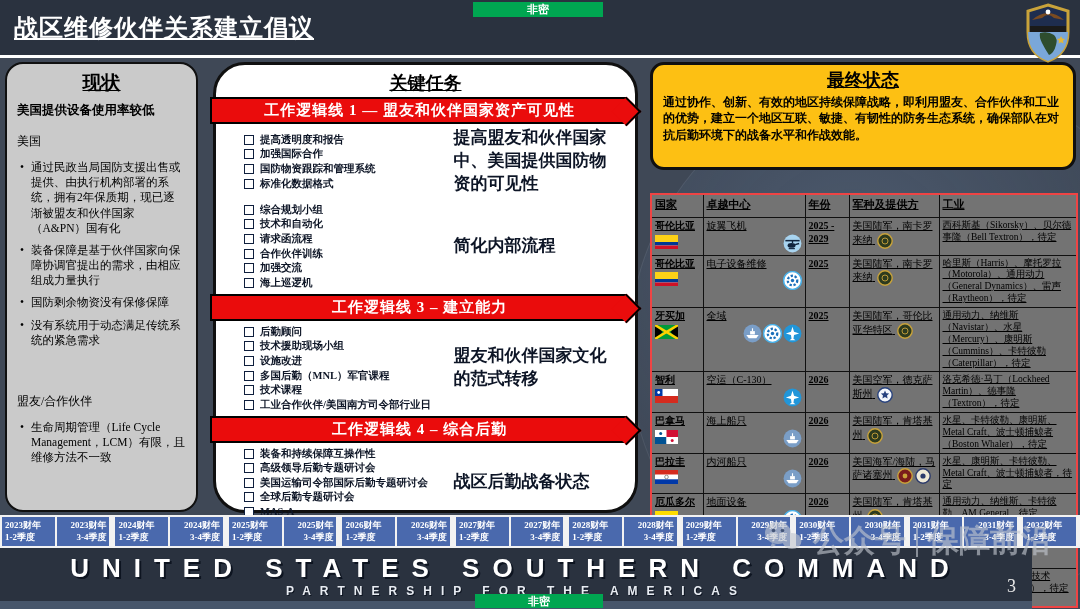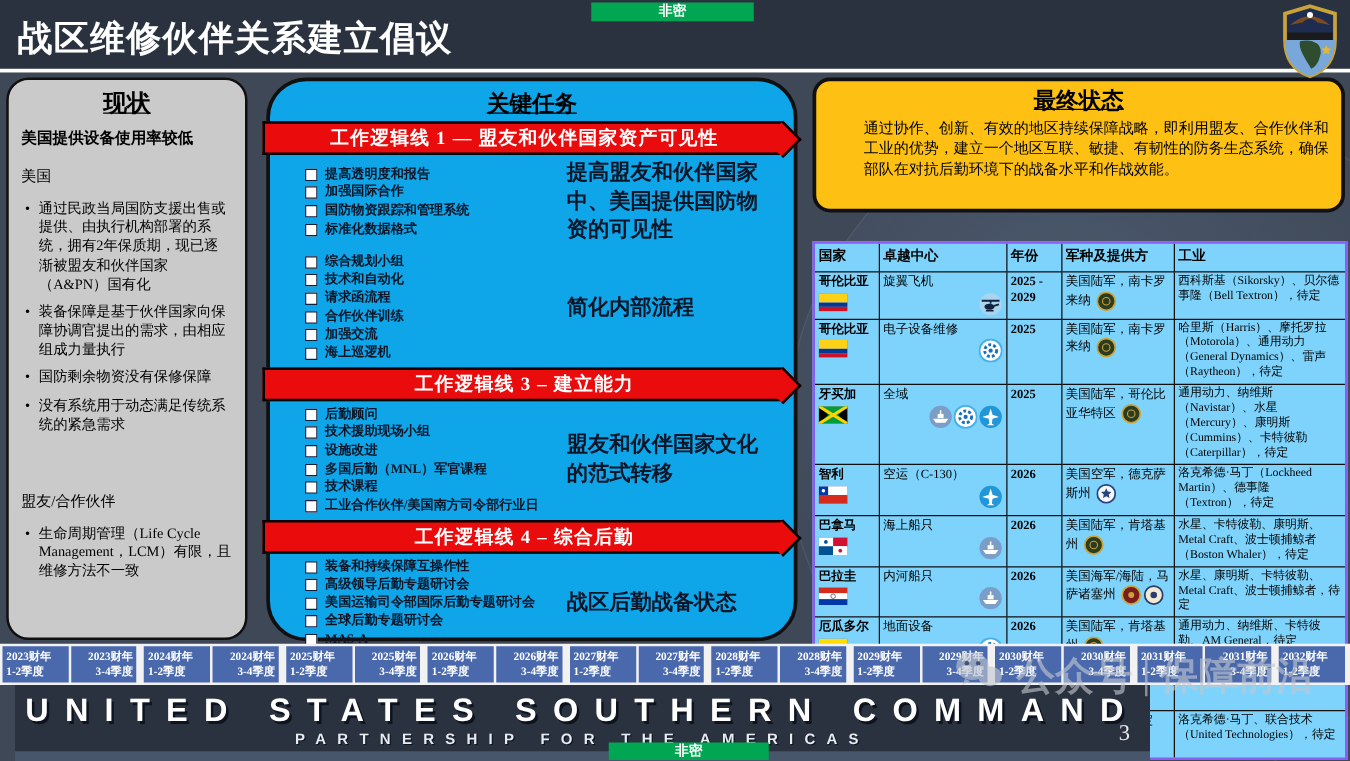--- a/index.html
+++ b/index.html
@@ -5,80 +5,80 @@
   html,body{margin:0;padding:0;background:#222;}
   .slide{position:relative;width:1080px;height:609px;overflow:hidden;
          background:#3f4856;font-family:"Liberation Serif","DejaVu Serif",serif;}
   
   .globe{position:absolute;right:-110px;top:70px;width:560px;height:560px;border-radius:50%;
          background:radial-gradient(circle at 40% 35%, rgba(110,135,170,.28), rgba(60,75,100,.12) 60%, transparent 75%);
          border:1px solid rgba(255,255,255,.07);z-index:0;}
   
   .topbar{position:absolute;left:0;top:0;width:1080px;height:55px;background:#2a323f;
           border-bottom:3px solid #fff;z-index:5;}
-  .slide-title{position:absolute;left:14px;top:12px;color:#fff;font-weight:bold;font-size:28px;
-               font-family:"Liberation Sans","DejaVu Sans",sans-serif;letter-spacing:1px;}
+  .slide-title{position:absolute;left:14px;top:12px;color:#fff;font-weight:bold;font-size:24px;
+               font-family:"Liberation Sans","DejaVu Sans",sans-serif;letter-spacing:1px;text-decoration:underline;}
   .badge{background:#00A651;color:#fff;font-family:"Liberation Sans",sans-serif;
          font-size:11px;font-weight:bold;text-align:center;line-height:15px;}
   .badge.top{position:absolute;left:473px;top:2px;width:130px;height:15px;}
   .emblem{position:absolute;right:8px;top:2px;width:48px;height:62px;z-index:6;}
   
   .status{position:absolute;left:5px;top:62px;width:193px;height:450px;background:#cacaca;
           border:2px solid #101010;border-radius:18px;z-index:2;padding:4px 10px;box-sizing:border-box;
           color:#000;}
   .status h2{margin:2px 0 6px 0;text-align:center;font-size:19px;text-decoration:underline;}
   .status .sub{font-weight:bold;font-size:12.5px;margin:6px 0 14px 0;}
   .status .grp{font-size:12px;margin:4px 0 10px 0;}
   .status ul{margin:0;padding-left:14px;list-style:none;}
   .status li{font-size:11.5px;line-height:1.32;margin-bottom:7px;position:relative;}
   .status li::before{content:"•";position:absolute;left:-11px;}
   .status .spacer{height:34px;}
   
-  .tasks{position:absolute;left:213px;top:62px;width:425px;height:451px;background:#0ea5e9;
+  .tasks{position:absolute;left:213px;top:62px;width:425px;height:451px;background:#ffffff;
          border:3px solid #101010;border-radius:32px;z-index:2;box-sizing:border-box;
          display:flex;flex-direction:column;overflow:visible;padding:4px 0 6px 0;}
   .tasks h2{margin:2px 0 2px 0;text-align:center;font-size:18px;text-decoration:underline;color:#000;}
   .arrow{position:relative;margin-left:-6px;margin-right:8px;height:23px;background:#ea0c0c;
          border:2.5px solid #000;border-right:none;z-index:3;
          display:flex;align-items:center;justify-content:center;}
   .arrow .lbl{color:#fff;font-weight:bold;font-size:15px;letter-spacing:1px;white-space:nowrap;}
   .arrow .head{position:absolute;right:-10px;top:50%;width:19px;height:19px;margin-top:-9.5px;
                background:#ea0c0c;border-top:2.5px solid #000;border-right:2.5px solid #000;
                transform:translateY(0) rotate(45deg);z-index:2;}
   .sect{flex:1;display:flex;padding:3px 6px 3px 28px;align-items:center;}
   .sect ul{margin:0;padding:0;list-style:none;flex:1.25;}
   .sect li{font-size:10.5px;font-weight:bold;color:#0d1526;line-height:1.3;margin:1px 0;display:flex;}
   .sect .cb{display:inline-block;width:8px;height:8px;border:1.3px solid #0f1f3d;background:#fff;
             margin:2px 6px 0 0;flex:none;}
   .sect .outcome{flex:1;font-size:17px;font-weight:bold;color:#0d1526;line-height:1.35;padding-right:8px;}
   
   .endstate{position:absolute;left:650px;top:62px;width:426px;height:108px;background:#fdc013;
             border:3px solid #101010;border-radius:14px;z-index:2;box-sizing:border-box;padding:2px 10px;color:#000;}
   .endstate h2{margin:1px 0 2px 0;text-align:center;font-size:18px;text-decoration:underline;}
-  .endstate .body{font-size:12px;font-weight:normal;line-height:1.36;margin-left:28px;}
+  .endstate .body{font-size:12px;font-weight:bold;line-height:1.36;}
   
   .tbl-wrap{position:absolute;left:650px;top:193px;width:426px;height:320px;z-index:2;}
-  table{border-collapse:collapse;width:426px;background:#7dd3fc;border:2px solid #8b5cf6;table-layout:fixed;}
+  table{border-collapse:collapse;width:426px;background:#737373;border:2px solid #ef4444;table-layout:fixed;text-decoration:underline;}
   th,td{border:1.5px solid #101010;padding:2px 3px;vertical-align:top;color:#000;}
   th{font-size:11px;text-align:left;font-weight:bold;height:18px;}
   td{font-size:10px;line-height:1.25;}
   td.industry{font-size:9.5px;}
   .flag{display:block;margin-top:2px;}
   .coe-icons{text-align:right;margin-top:1px;}
   .coe-icons svg{vertical-align:middle;margin-left:1px;}
   .seal{display:inline-block;vertical-align:middle;margin-left:2px;}
   
   .timeline{position:absolute;left:0;top:515px;width:1080px;height:33px;background:#f2f2f2;z-index:2;
             display:flex;align-items:stretch;padding:2px 2px;box-sizing:border-box;}
   .tl-box{flex:1;background:#4a69ad;color:#fff;font-family:"Liberation Serif",serif;font-weight:bold;
           font-size:9px;line-height:1.35;padding:2px 3px;margin-right:2px;}
   .tl-box.yr-end{margin-right:6px;}
   .tl-box.right{text-align:right;}
   
-  .footer{position:absolute;left:12px;top:548px;width:908px;height:61px;background:#2a323f;z-index:3;
+  .footer{position:absolute;left:0;top:548px;width:1032px;height:61px;background:#2a323f;z-index:3;
           border-bottom:8px solid #47566b;box-sizing:border-box;}
   .f1{margin-top:5px;text-align:center;color:#fff;font-family:"Liberation Sans","DejaVu Sans",sans-serif;
       font-weight:bold;font-size:26px;letter-spacing:13px;text-shadow:2px 2px 0 #0d1420;white-space:nowrap;}
   .f2{text-align:center;color:#e8ecf2;font-family:"Liberation Sans",sans-serif;font-weight:bold;
       font-size:12px;letter-spacing:9px;text-shadow:1px 1px 0 #0d1420;white-space:nowrap;}
   .badge.bottom{position:absolute;left:475px;top:46px;width:128px;height:14px;line-height:14px;}
   .page-num{position:absolute;right:16px;top:28px;color:#e8e8e8;font-size:18px;font-family:"Liberation Serif",serif;}
   
   .watermark{position:absolute;right:28px;top:520px;z-index:9;display:flex;align-items:center;gap:10px;
              color:#c2c7cf;opacity:.62;font-family:"Liberation Sans",sans-serif;font-weight:bold;

